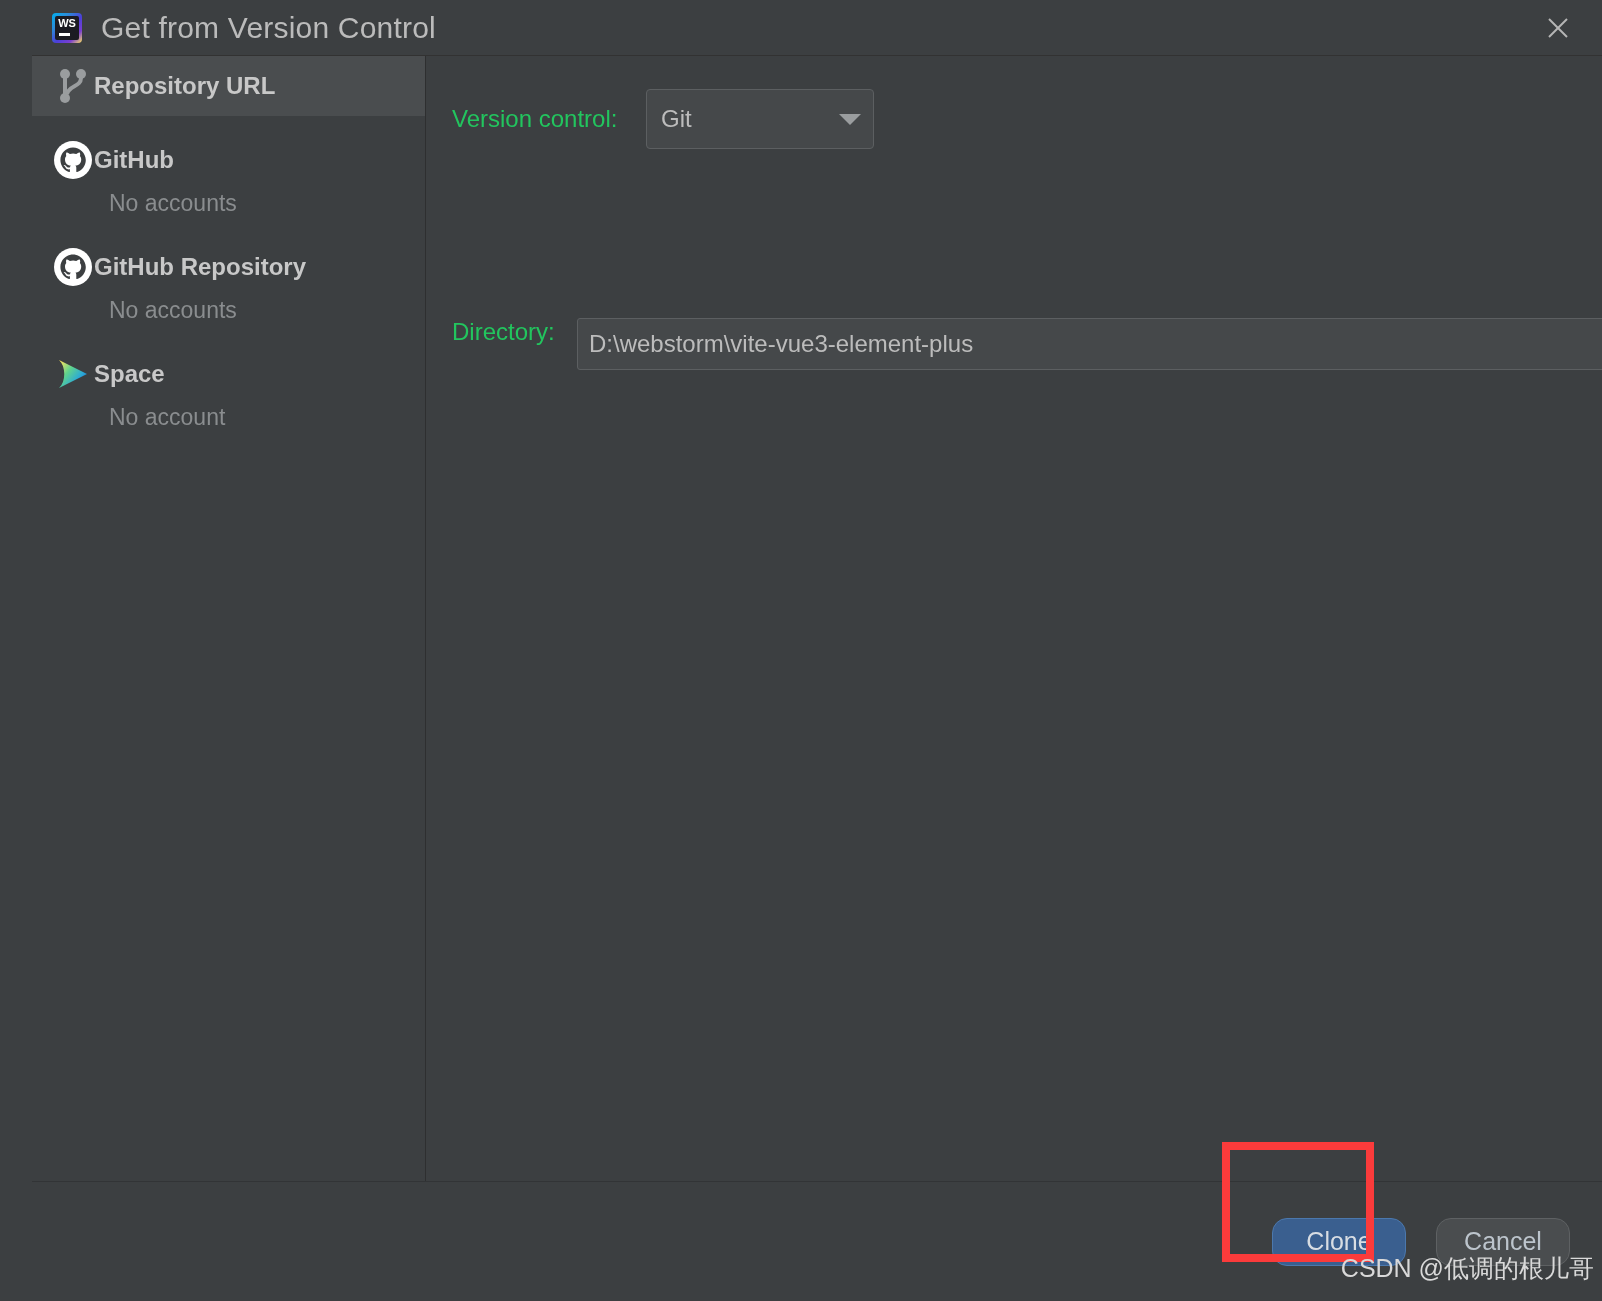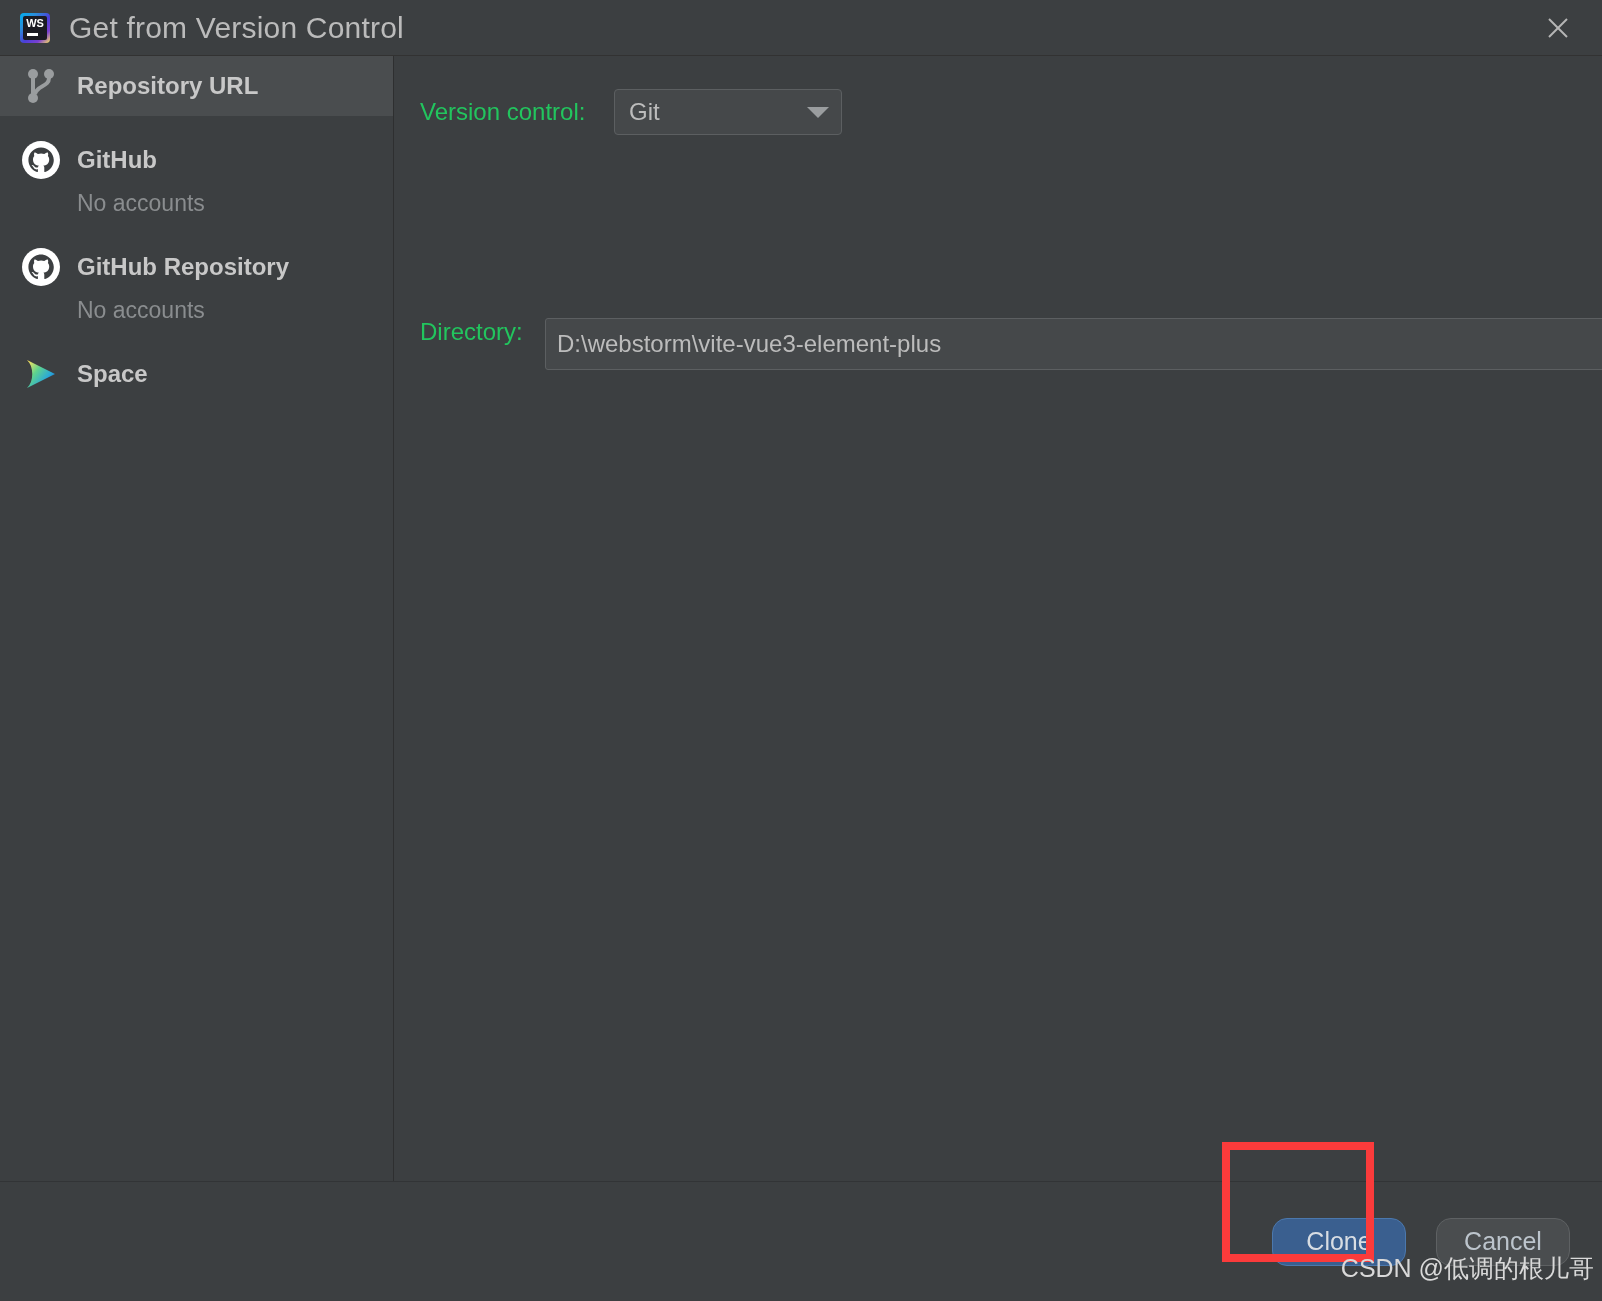--- a/index.html
+++ b/index.html
@@ -16,20 +16,21 @@
     color: #bbbbbb;
   }
 
   
   .dialog {
     position: absolute;
     inset: 0;
     background: #3c3f41;
     display: flex;
     flex-direction: column;
+    padding-left: 32px;
   }
 
   
   .titlebar {
     height: 55px;
     min-height: 55px;
     background: #3c3f41;
     display: flex;
     align-items: center;
     padding: 0 0 0 20px;
@@ -125,21 +126,20 @@
   .side-icon {
     width: 42px;
     min-width: 42px;
     height: 42px;
     display: flex;
     align-items: center;
     justify-content: center;
     flex: none;
   }
   .side-label {
-    margin-left: 15px;
     font-size: 24px;
     font-weight: bold;
     color: #c8c8c8;
     white-space: nowrap;
   }
   .side-sub {
     font-size: 23px;
     color: #8a8d8f;
     padding-left: 57px;
     padding-bottom: 20px;
@@ -165,21 +165,21 @@
     color: #22c55e;
     white-space: nowrap;
     text-align: left;
   }
 
   
   .vc-row { left: 26px; top: 33px; }
   .vc-label { width: 194px; }
   .vc-select {
     width: 228px;
-    height: 46px;
+    height: 60px;
     background: #45484a;
     border: 1px solid #5c5f61;
     border-radius: 4px;
     display: flex;
     align-items: center;
     padding: 0 12px 0 14px;
     box-sizing: border-box;
     cursor: pointer;
   }
   .vc-select-value {
@@ -404,20 +404,21 @@
                   <stop offset="35%" stop-color="#5fd38d"></stop>
                   <stop offset="70%" stop-color="#2aa8d8"></stop>
                   <stop offset="100%" stop-color="#1b64c8"></stop>
                 </linearGradient>
               </defs>
               <path d="M5 5 L33 19 L5 33 C12 27, 12 11, 5 5 Z" fill="url(#spaceGrad)"></path>
             </svg>
           </span>
           <span class="side-label">Space</span>
         </div>
+        <div class="side-sub">No account</div>
       </div>
 
     </div>
 
     <div class="main">
 
       <div class="form-row vc-row">
         <span class="form-label vc-label">Version control:</span>
         <div class="vc-select">
           <span class="vc-select-value">Git</span>

